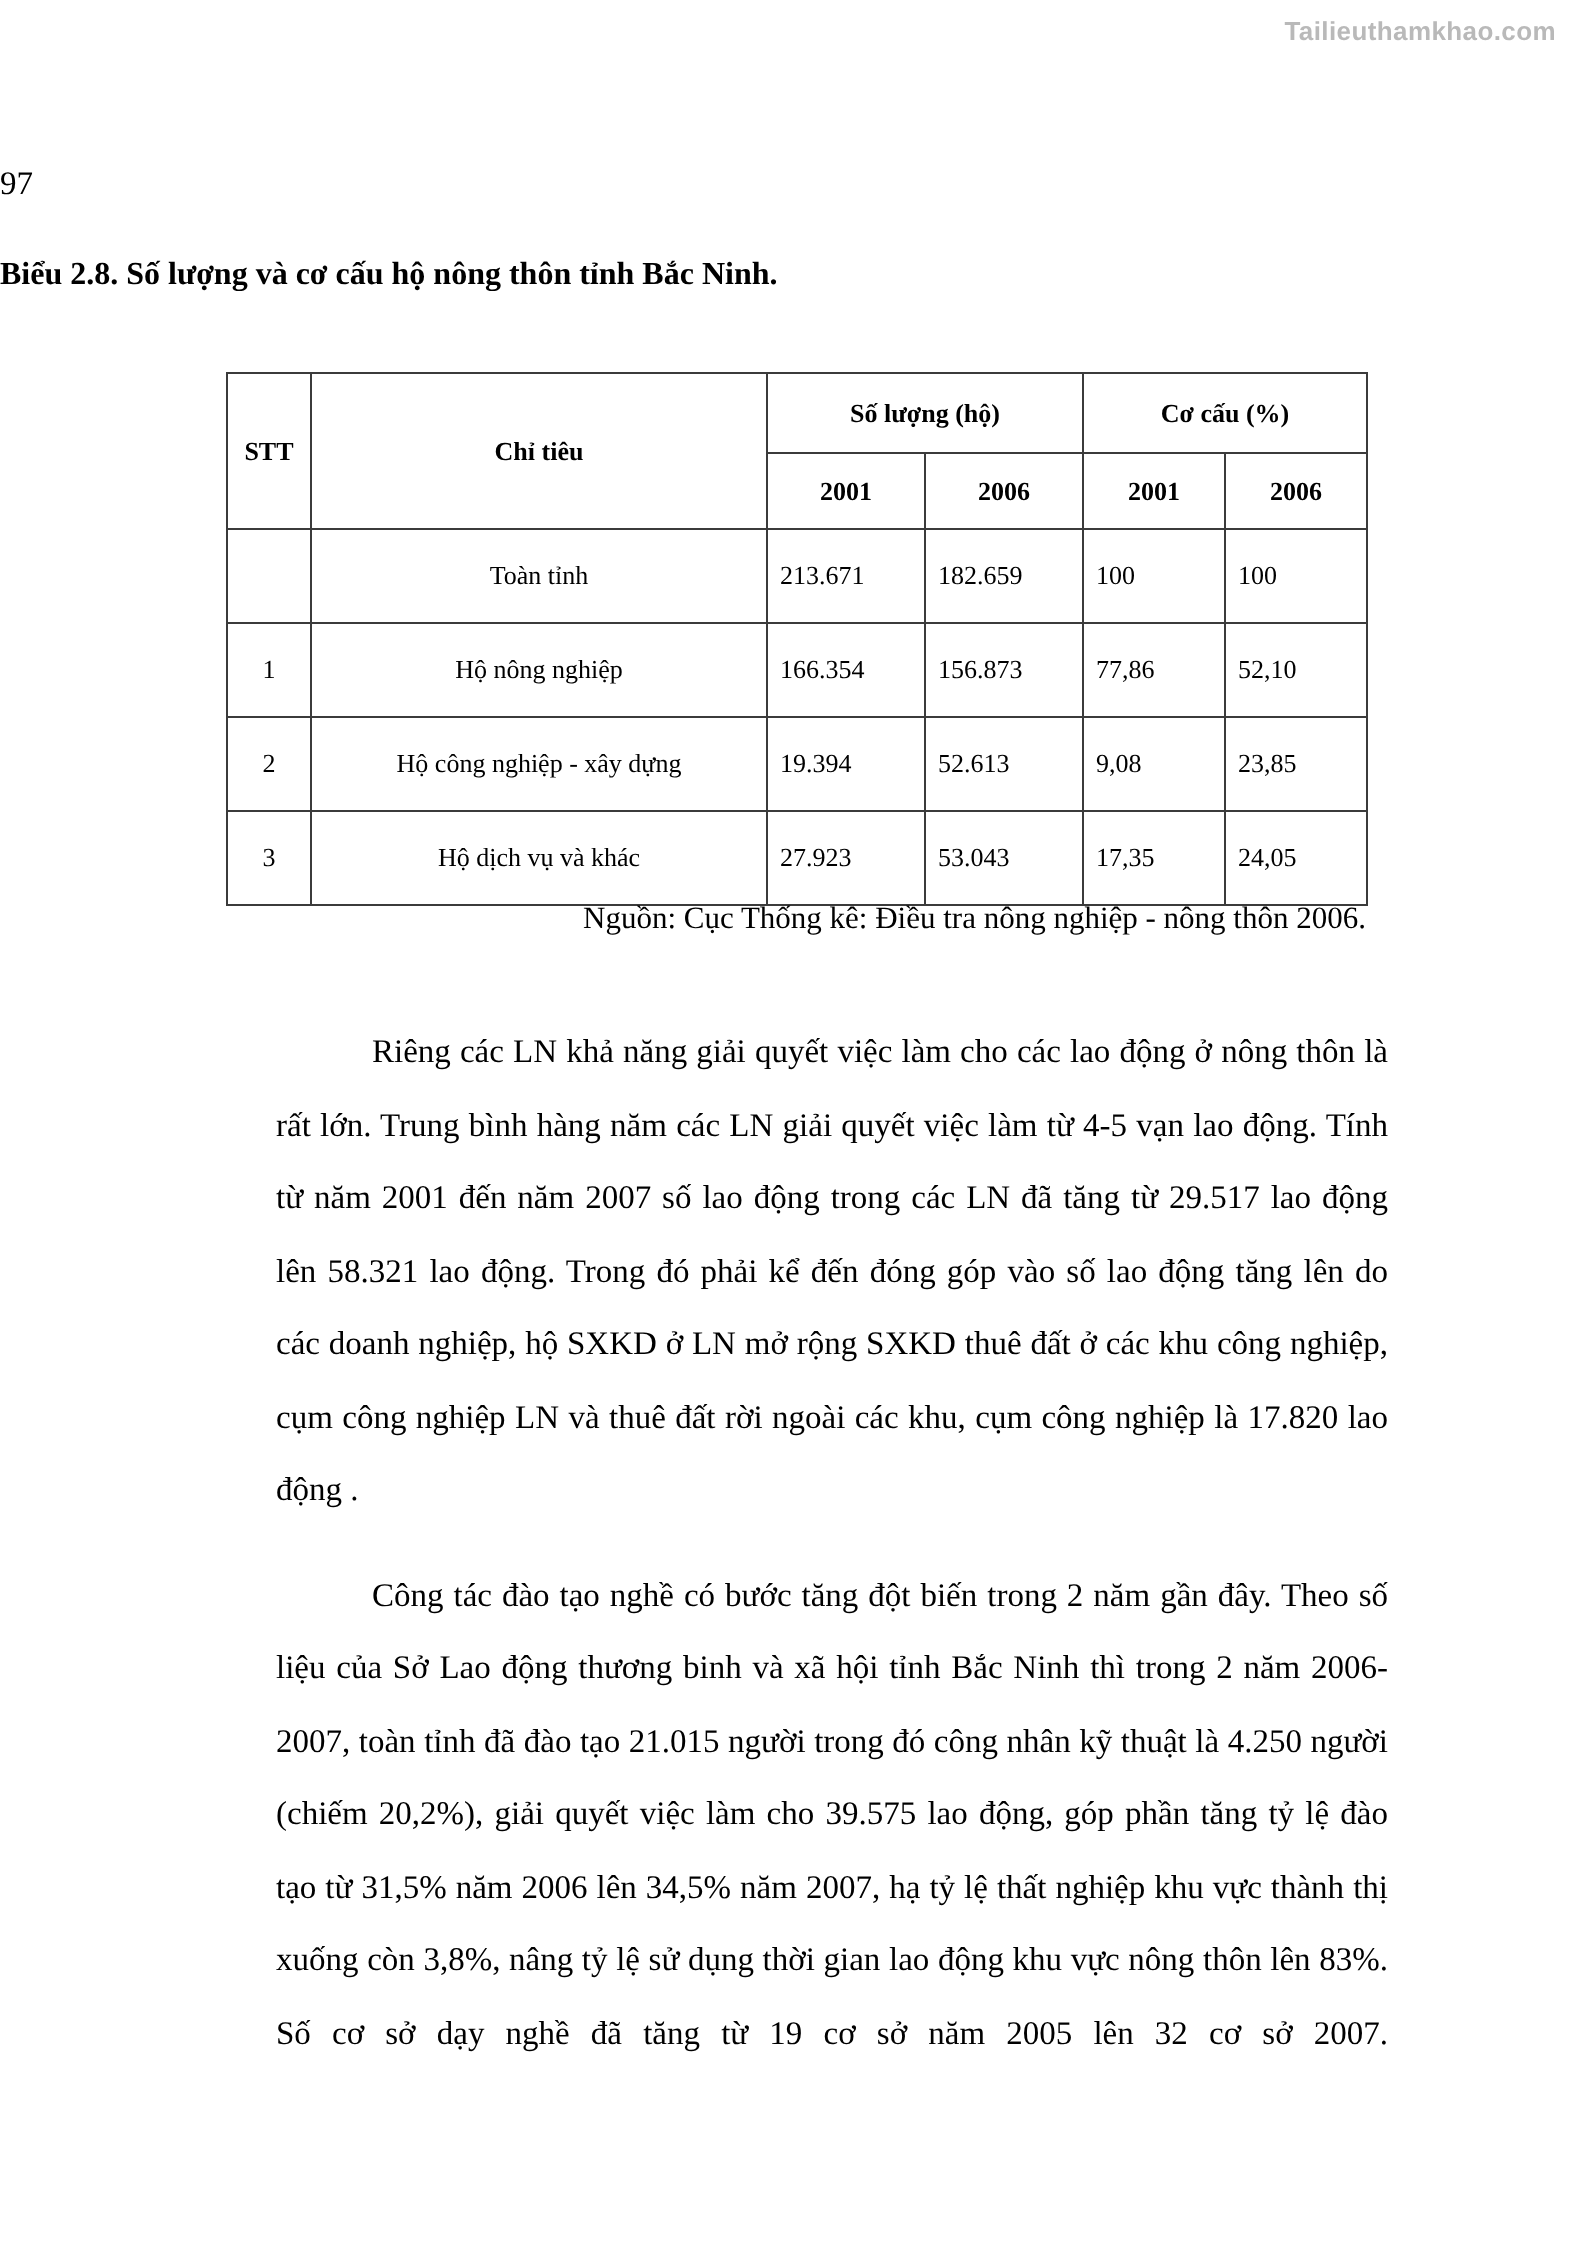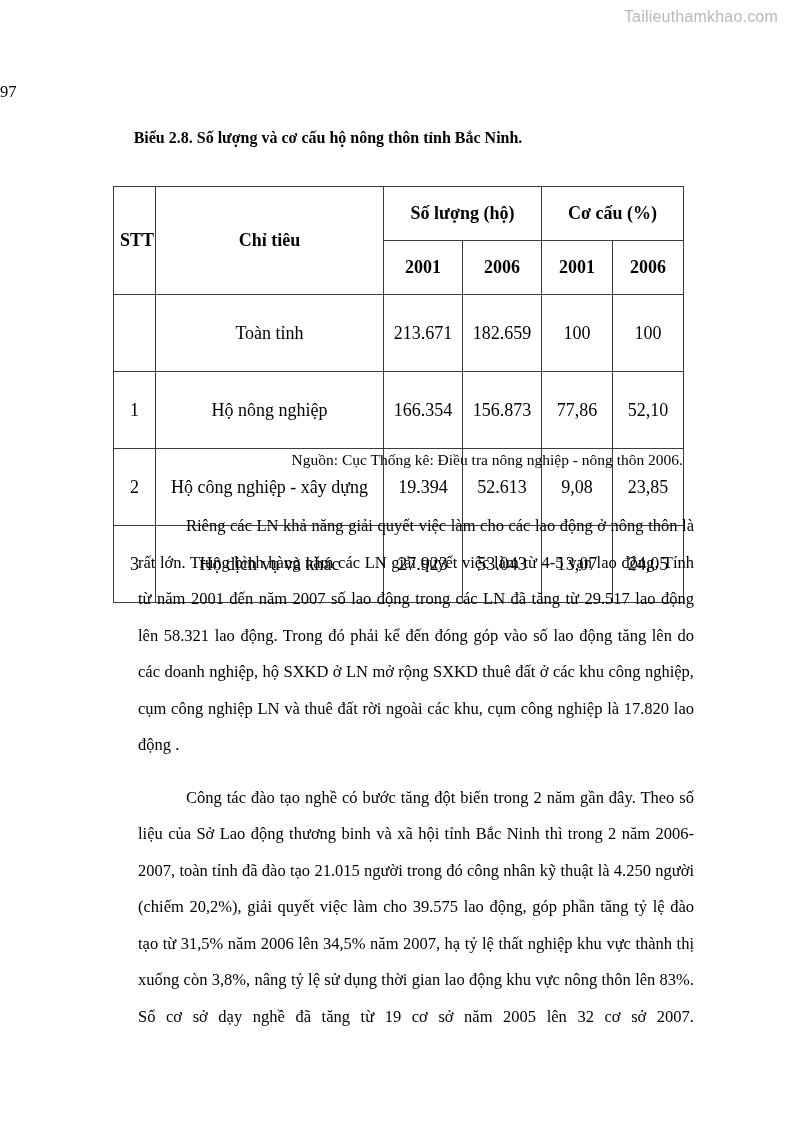--- a/index.html
+++ b/index.html
@@ -19,86 +19,86 @@
     color: #000000;
     box-sizing: border-box;
   }
 
   
   .watermark {
     position: absolute;
     top: 8px;
     right: 16px;
     font-family: "Liberation Sans", "DejaVu Sans", sans-serif;
-    font-size: 16px;
+    font-size: 13px;
     letter-spacing: 0.2px;
     color: #b9b9b9;
     white-space: nowrap;
     user-select: none;
+    font-weight: bold;
   }
 
   
   .page-number {
     position: absolute;
     top: 84px;
     left: 0;
     width: 794px;
     text-align: left;
     font-size: 16.5px;
     line-height: 1;
   }
 
   
   .table-caption {
     position: absolute;
     top: 128px;
     left: 0;
     width: 656px;
-    text-align: center;
     font-size: 16px;
     font-weight: bold;
     line-height: 1.2;
   }
 
   
   .table-wrap {
     position: absolute;
     left: 113px;
     top: 186px;
     width: 570px;
   }
   table.data-table {
     border-collapse: collapse;
     width: 570px;
     table-layout: fixed;
   }
   table.data-table th,
   table.data-table td {
     border: 1px solid #3b3b3b;
-    font-size: 18px;
-    padding: 16px 6px;
+    font-size: 13px;
+    padding: 1px 6px;
     vertical-align: middle;
   }
   table.data-table th {
     font-weight: bold;
     text-align: center;
   }
   .col-stt    { width: 42px; }
   .col-chi    { width: 228px; }
   .col-num    { width: 79px; }
   .col-pct    { width: 71px; }
 
   .h-group { height: 40px; }
   .h-year  { height: 38px; }
   .body-row td { height: 44px; }
 
   td.c-stt { text-align: center; }
   td.c-label { text-align: center; padding-left: 8px; }
   td.c-label.center { text-align: center; padding-left: 6px; }
-  td.c-val { text-align: center; }
+  td.c-val { }
 
   
   .source-note {
     position: absolute;
     left: 113px;
     top: 450px;
     width: 570px;
     text-align: right;
     font-size: 15.5px;
     line-height: 1.3;
@@ -185,21 +185,21 @@
             <td class="c-val">19.394</td>
             <td class="c-val">52.613</td>
             <td class="c-val">9,08</td>
             <td class="c-val">23,85</td>
           </tr>
           <tr class="body-row">
             <td class="c-stt">3</td>
             <td class="c-label">Hộ dịch vụ và khác</td>
             <td class="c-val">27.923</td>
             <td class="c-val">53.043</td>
-            <td class="c-val">13,07</td>
+            <td class="c-val">17,35</td>
             <td class="c-val">24,05</td>
           </tr>
         </tbody>
     </table>
   </div>
 
   <div class="source-note">Nguồn: Cục Thống kê: Điều tra nông nghiệp - nông thôn 2006.</div>
 
   <div class="body-text">
     <p>Riêng các LN khả năng giải quyết việc làm cho các lao động ở nông thôn là rất lớn. Trung bình hàng năm các LN giải quyết việc làm từ 4-5 vạn lao động. Tính từ năm 2001 đến năm 2007 số lao động trong các LN đã tăng từ 29.517 lao động lên 58.321 lao động. Trong đó phải kể đến đóng góp vào số lao động tăng lên do các doanh nghiệp, hộ SXKD ở LN mở rộng SXKD thuê đất ở các khu công nghiệp, cụm công nghiệp LN và thuê đất rời ngoài các khu, cụm công nghiệp là 17.820 lao động .</p>

